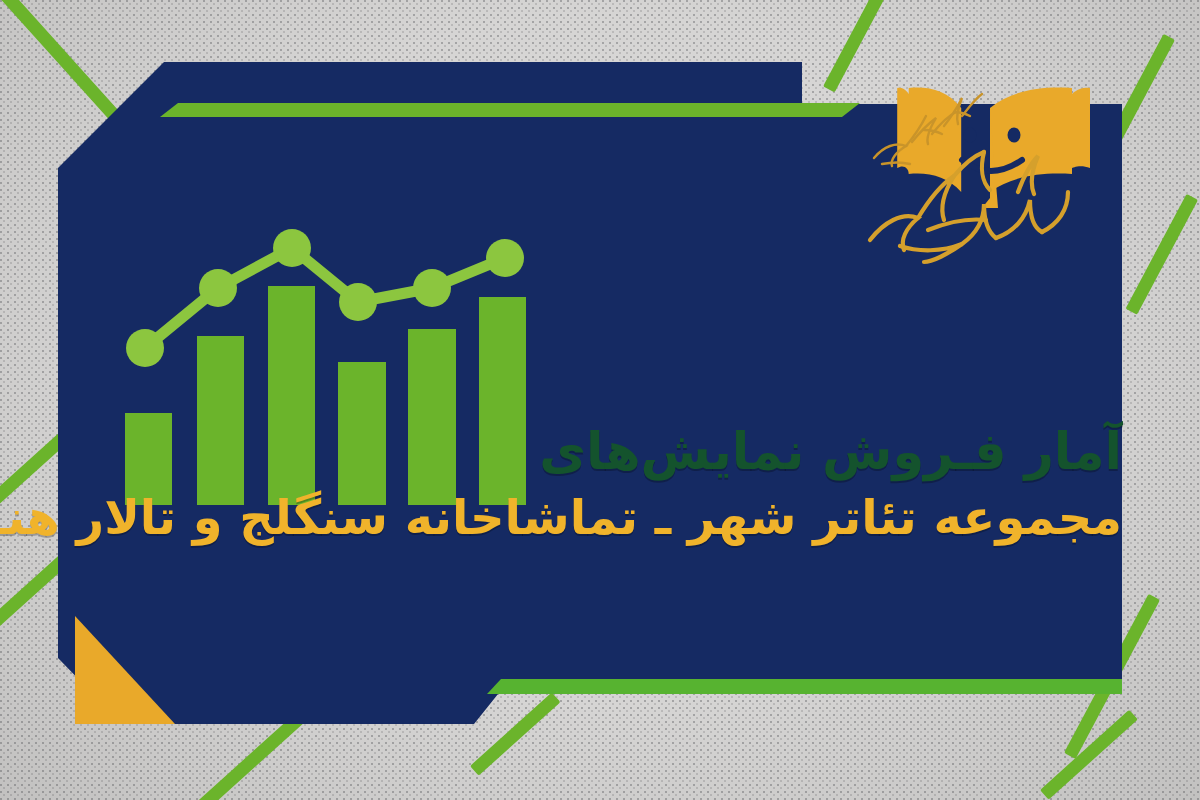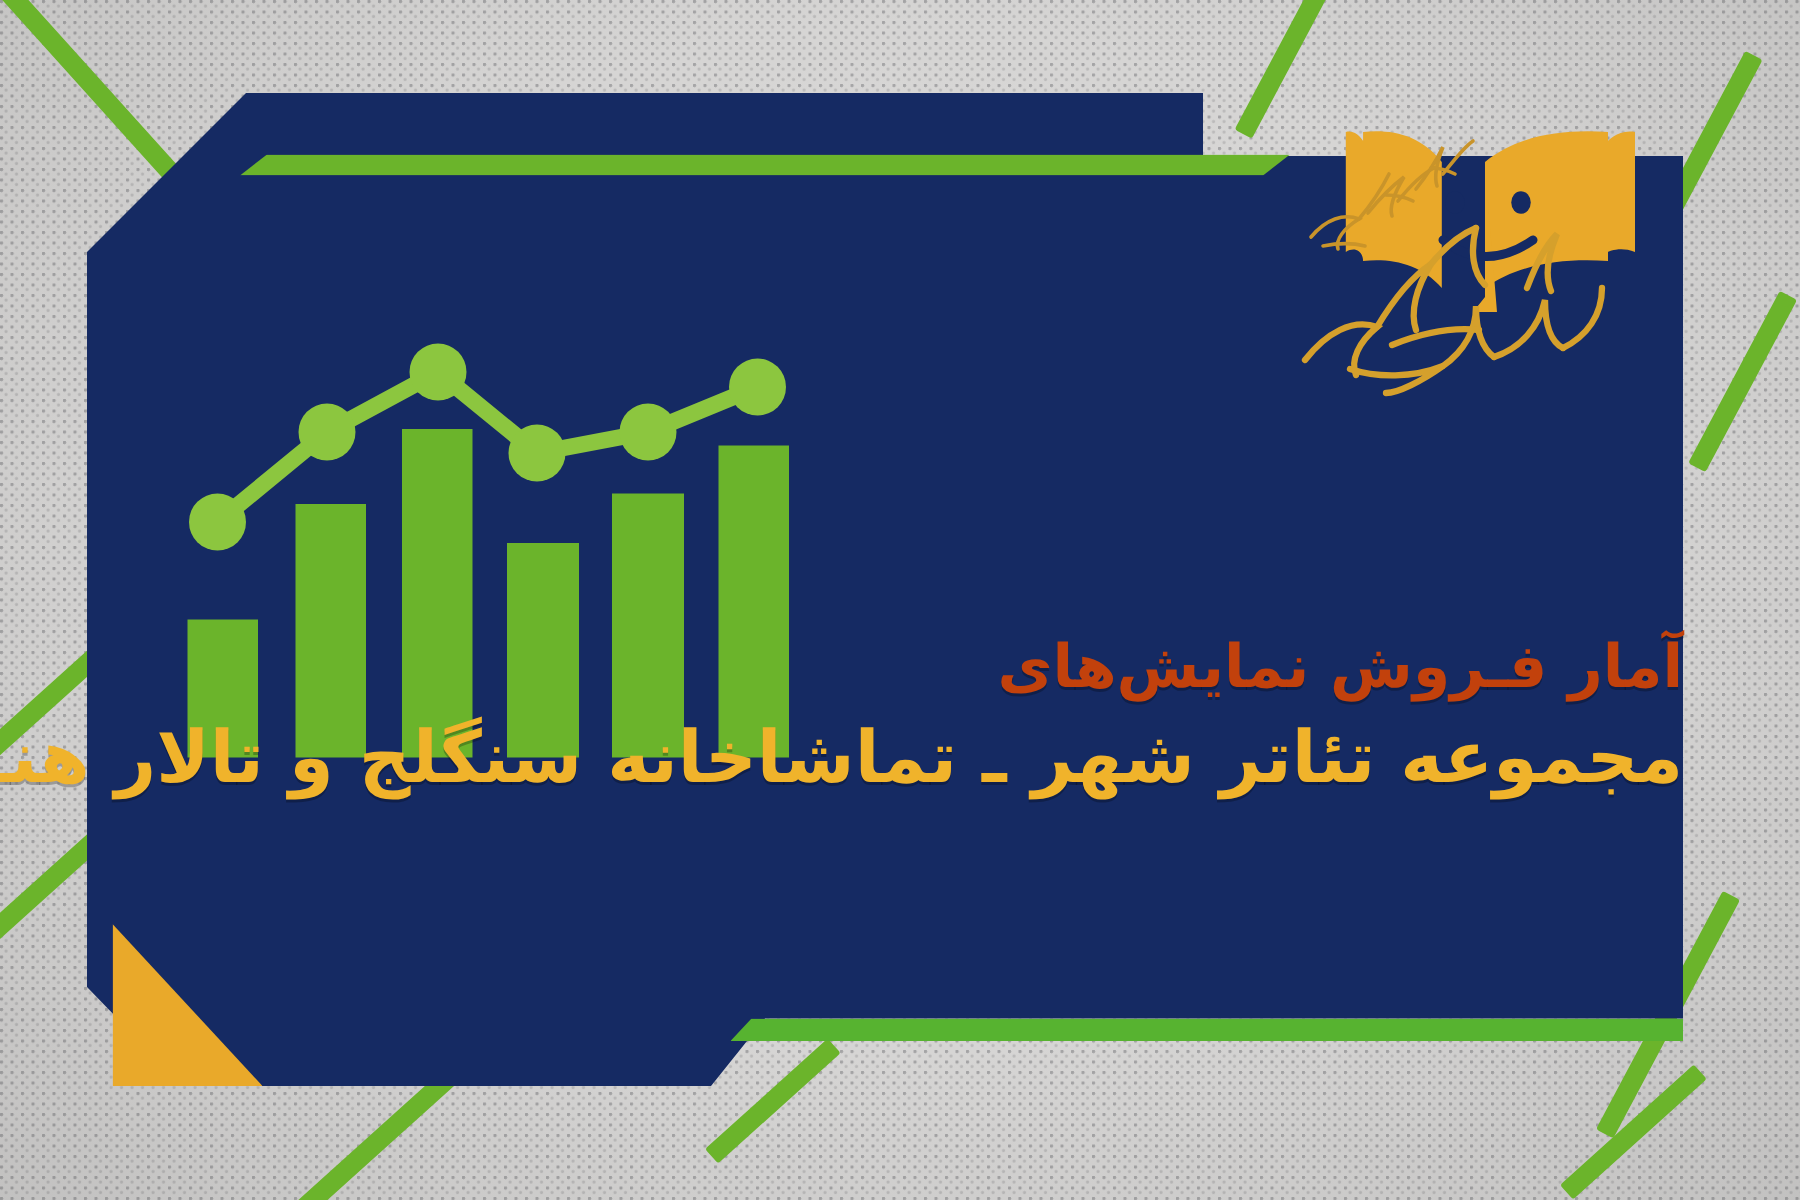--- a/index.html
+++ b/index.html
@@ -69,22 +69,22 @@
   .infographic{position:absolute;left:110px;top:215px;width:440px;height:300px;}
   .infographic svg{display:block;width:440px;height:300px;overflow:visible;}
 
   
   .headline{
     position:absolute;right:78px;top:424px;width:960px;
     text-align:right;direction:rtl;
     font-family:"DejaVu Sans","Liberation Sans",sans-serif;
   }
   .line1{
-    font-size:40px;font-weight:700;line-height:1.08;
-    color:#c2410c;
+    font-size:51px;font-weight:700;line-height:1.08;
+    color:#14532d;
     letter-spacing:-1px;
     text-shadow:0 2px 0 rgba(0,0,0,.25);
     white-space:nowrap;
   }
   .line2{
     margin-top:12px;
     font-size:48px;font-weight:700;line-height:1.12;
     color:#f0b32b;
     letter-spacing:-1px;
     text-shadow:0 2px 0 rgba(0,0,0,.25);

